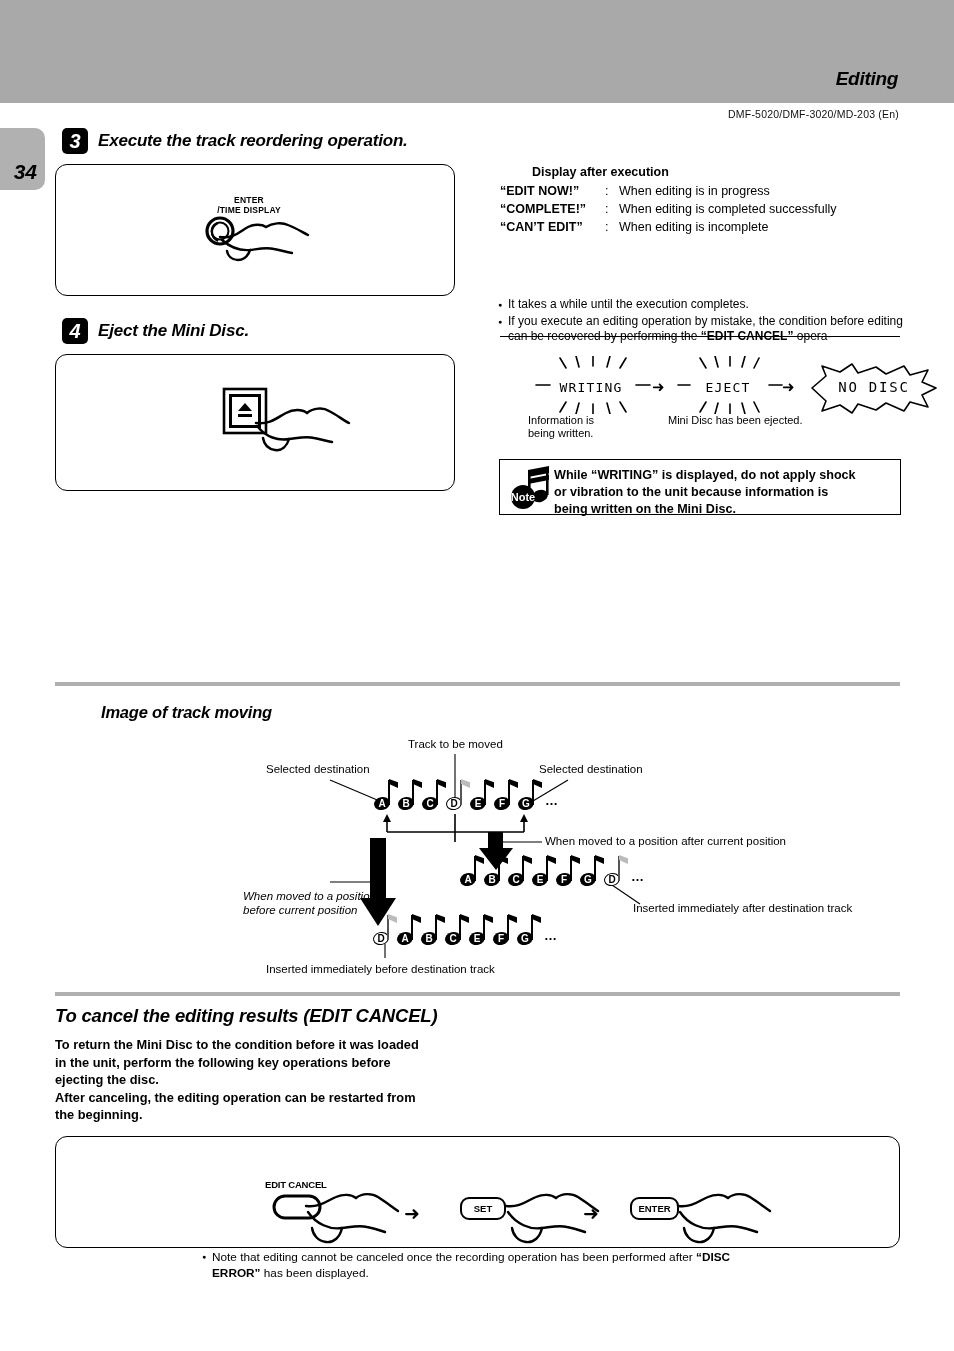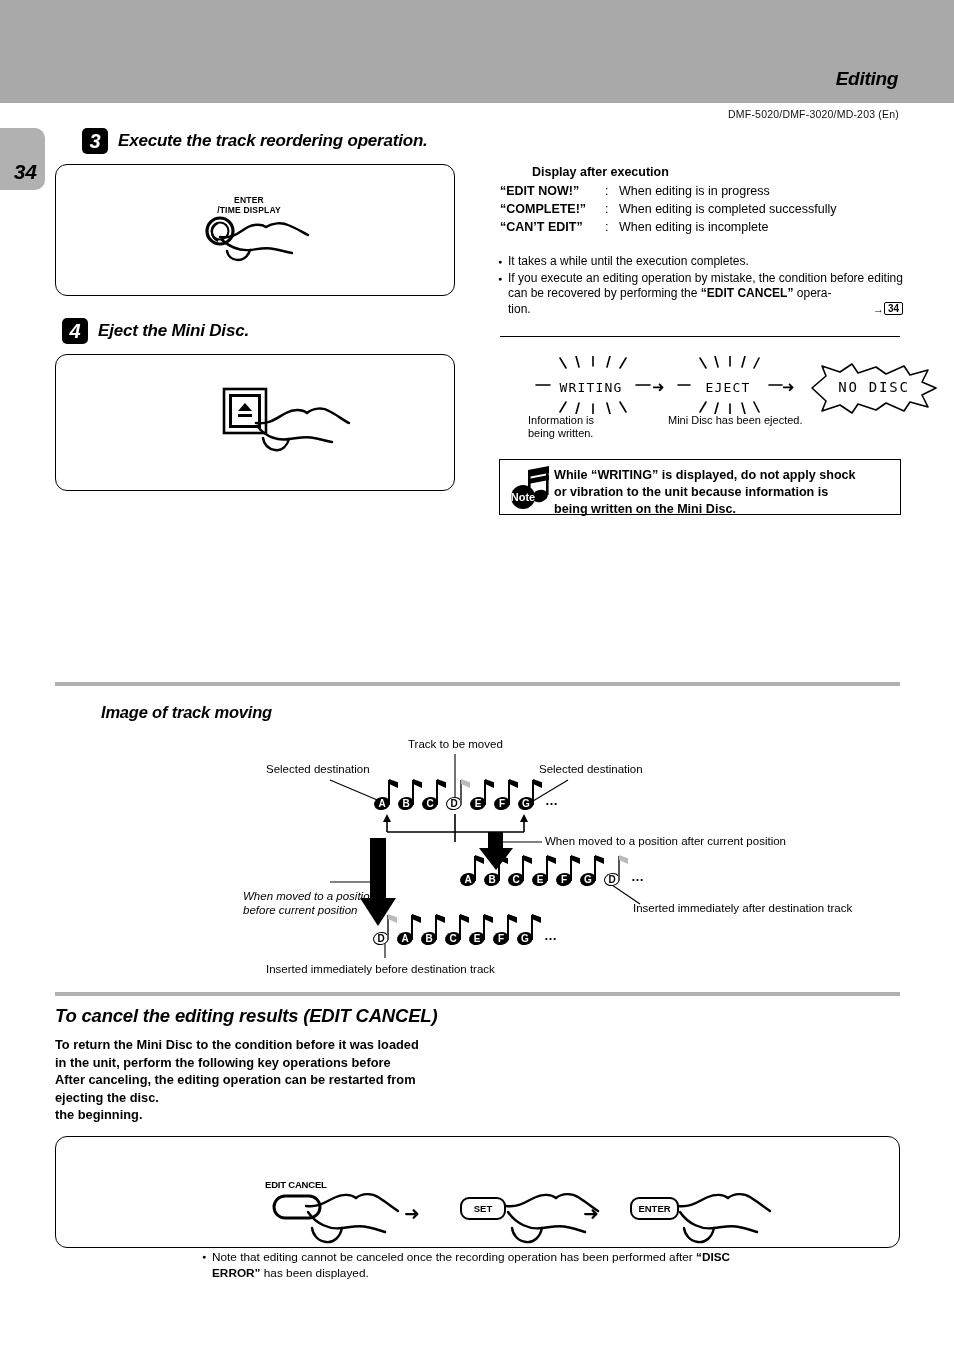--- a/index.html
+++ b/index.html
@@ -61,21 +61,21 @@
 
   
   .disp-head {
     position:absolute; font-size:12.5px; font-weight:bold;
   }
   .disp-row { position:absolute; font-size:12.5px; white-space:nowrap; }
   .disp-row .term { display:inline-block; width:105px; font-weight:bold; }
   .disp-row .colon { display:inline-block; width:14px; }
   .disp-row .desc { font-weight:normal; }
 
-  .bullets { position:absolute; width:405px; font-size:12px; line-height:15.5px; }
+  .bullets { position:absolute; width:405px; font-size:12px; line-height:15.5px;margin-top:43px; }
   .bullets .bl { position:relative; padding-left:10px; margin-bottom:1px; }
   .bullets .bl::before {
     content:"\25CF"; position:absolute; left:0; top:0; font-size:7px; line-height:16px;
   }
   .bullets b { font-weight:bold; }
   .pgref {
     display:inline-block; border:1px solid #000; border-radius:2px;
     padding:0 3px; font-size:10px; font-weight:bold; line-height:11px;
     position:relative; top:-1px;
   }
@@ -167,21 +167,21 @@
 <body>
 
 <div class="header-band"></div>
 <div class="header-title">Editing</div>
 <div class="model-line">DMF-5020/DMF-3020/MD-203 (En)</div>
 
 <div class="page-tab">
   <span>34</span>
 </div>
 
-<div class="step" style="left:62px; top:128px;margin-left:20px;">
+<div class="step" style="left:62px; top:128px;">
   <span class="step-num">3</span><span class="step-title">Execute the track reordering operation.</span>
 </div>
 
 <div class="illus-box" style="left:55px; top:164px; width:400px; height:132px;">
   <div style="position:absolute; left:143px; top:30px; text-align:center; width:100px;">
     <div style="font-size:8.5px; font-weight:bold; letter-spacing:0.2px;">ENTER</div>
     <div style="font-size:8.5px; font-weight:bold; letter-spacing:0.2px;">/TIME DISPLAY</div>
   </div>
 
   <svg width="180" height="60" style="position:absolute; left:140px; top:50px;">
@@ -224,26 +224,20 @@
   <span class="term">“COMPLETE!”</span><span class="colon">:</span><span class="desc">When editing is completed successfully</span>
 </div>
 <div class="disp-row" style="left:500px; top:220px;">
   <span class="term">“CAN’T EDIT”</span><span class="colon">:</span><span class="desc">When editing is incomplete</span>
 </div>
 
 <div class="bullets" style="left:498px; top:254px;">
   <div class="bl">It takes a while until the execution completes.</div>
   <div class="bl">
     <span>If you execute an editing operation by mistake, the condition before editing can be recovered by performing the </span><b>“EDIT CANCEL”</b><span> opera-</span>
-    <div style="position:relative;">
-      <span>tion.</span>
-      <span style="position:absolute; right:0; top:0;">
-        <span class="arrow-small">→</span><span class="pgref">34</span>
-      </span>
-    </div>
   </div>
 </div>
 
 <div class="hrule" style="left:500px; top:336px; width:400px;"></div>
 
 <div class="flash-wrap" style="left:500px; top:352px; width:400px; height:110px;">
 
   <div style="position:absolute; left:36px; top:8px;">
     <svg width="128" height="58" style="position:absolute; left:-6px; top:-4px;">
       <g stroke="#000" stroke-width="1.6" stroke-linecap="round">
@@ -516,22 +510,22 @@
 
   <div class="tm-label" style="left:266px; top:233px;">Inserted immediately before destination track</div>
 </div>
 
 <div class="sect-rule" style="left:55px; top:992px; width:845px; height:4px;"></div>
 <div class="sect-title big" style="left:55px; top:1005px;">To cancel the editing results (EDIT CANCEL)</div>
 
 <div class="body-bold" style="left:55px; top:1036px;">
   <div>To return the Mini Disc to the condition before it was loaded</div>
   <div>in  the  unit,  perform  the  following  key  operations  before</div>
+  <div>ejecting the disc.</div>
   <div>After canceling, the editing operation can be restarted from</div>
-  <div>ejecting the disc.</div>
   <div>the beginning.</div>
 </div>
 
 <div class="key-box" style="left:55px; top:1136px; width:845px; height:112px;">
 
   <div class="keylabel" style="left:209px; top:42px;">EDIT CANCEL</div>
   <svg width="175" height="70" style="position:absolute; left:216px; top:55px;">
     <rect x="2" y="4" width="46" height="22" rx="11" fill="none" stroke="#000" stroke-width="3"></rect>
     <path d="M34 14 C48 16, 56 8, 64 5 C71 2, 79 2, 84 6
              C90 1, 100 1, 106 5 C114 10, 120 15, 126 19" fill="none" stroke="#000" stroke-width="2.4" stroke-linecap="round"></path>

